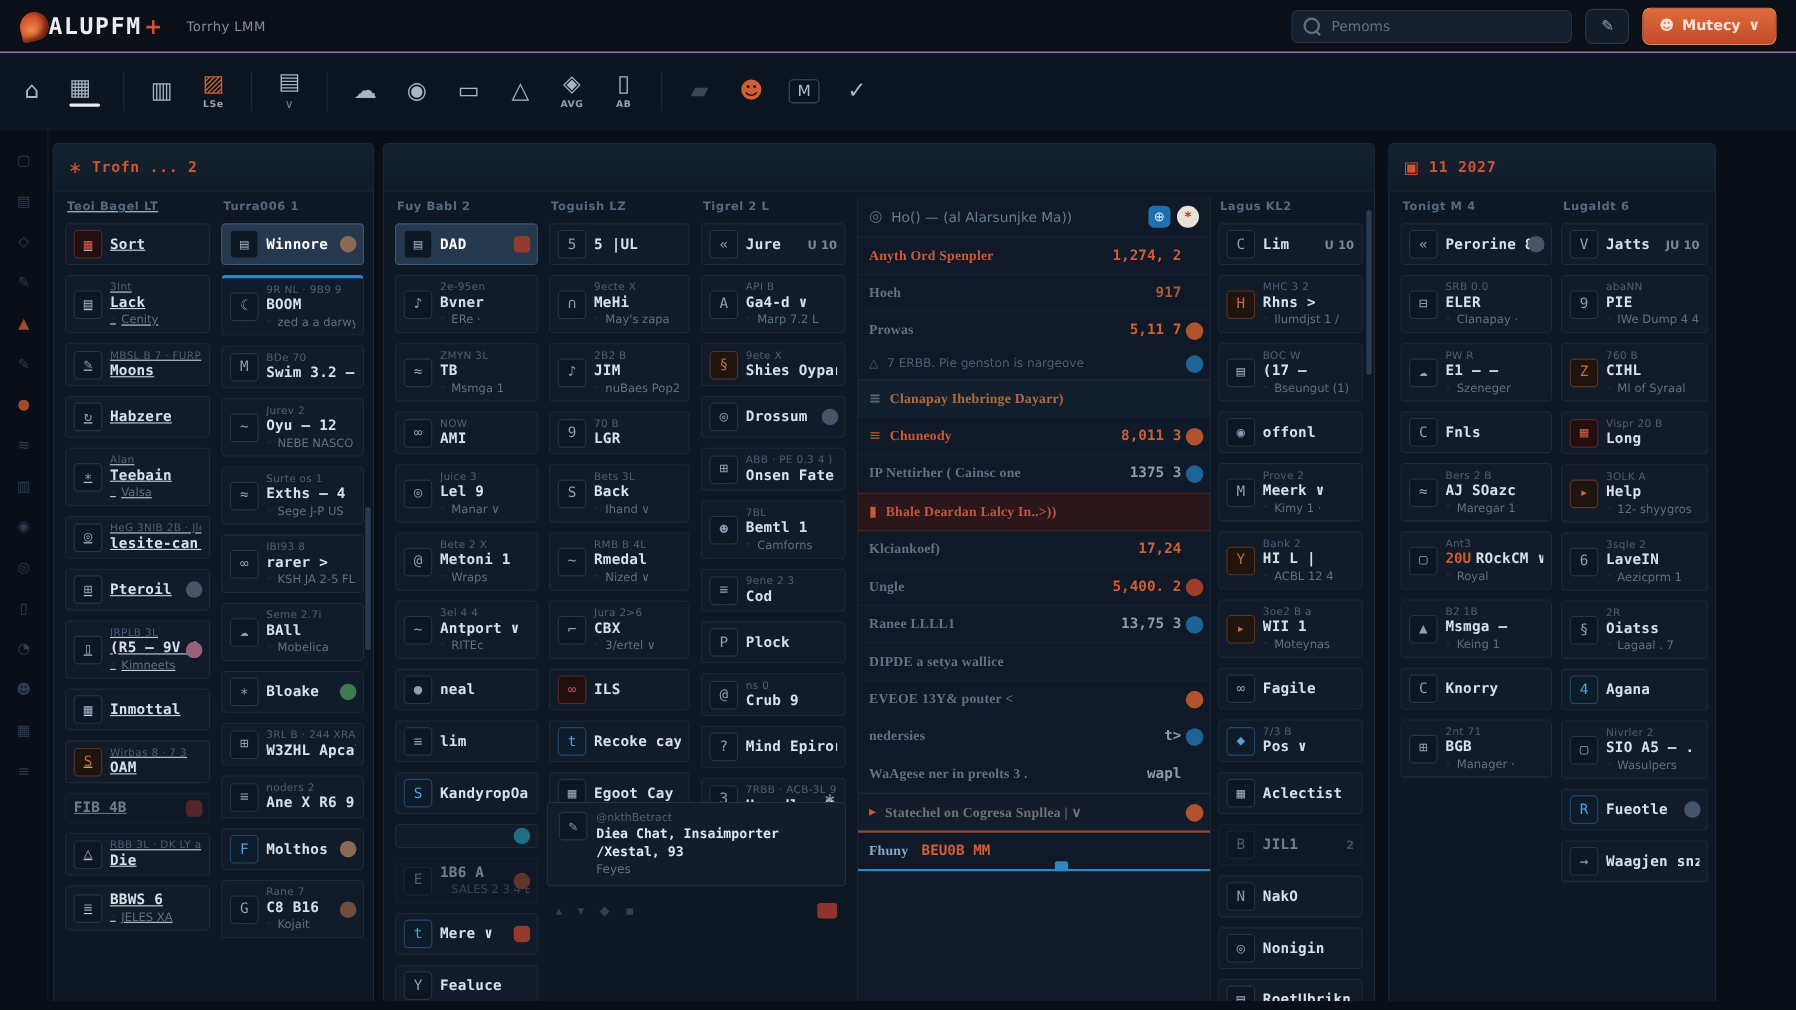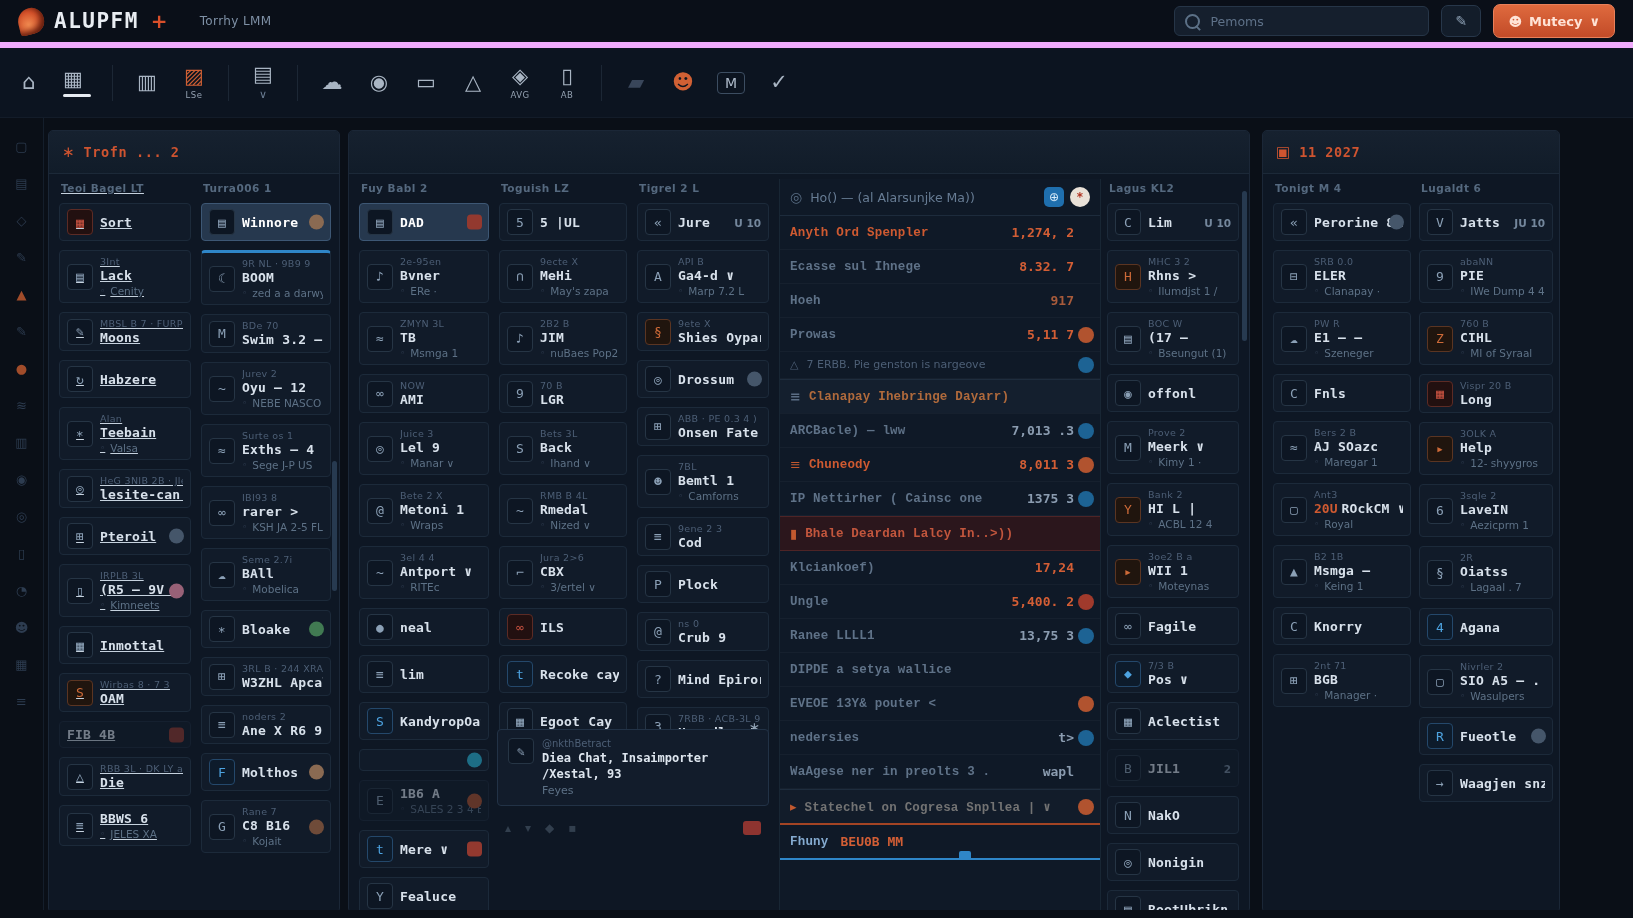--- a/index.html
+++ b/index.html
@@ -3,21 +3,21 @@
 <meta charset="utf-8">
 <title>ALUPFM</title>
 <style>
   html,body{margin:0;padding:0;background:#0a0f17;}
   body{width:1633px;height:918px;position:relative;overflow:hidden;
        font-family:"DejaVu Sans",sans-serif;color:#c6d2de;
        -webkit-font-smoothing:antialiased;}
 
   
   .hdr{position:absolute;left:0;top:0;right:0;height:48px;background:#0a0f18;
-       border-bottom:6px solid #f0abfc;display:flex;align-items:center;padding:0 18px;box-sizing:border-box;gap:10px;}
+       border-bottom:1px solid #f0abfc;display:flex;align-items:center;padding:0 18px;box-sizing:border-box;}
   .flame{width:26px;height:26px;border-radius:60% 55% 55% 15%;transform:rotate(-14deg);
          background:radial-gradient(circle at 38% 62%,#f08a50 0%,#d4512a 55%,#8e2c16 100%);
          box-shadow:inset -3px -3px 6px #5f1d0e;flex:0 0 auto;}
   .logo{font-size:21px;font-weight:800;letter-spacing:1.5px;color:#e9edf2;font-family:"DejaVu Sans Mono",monospace;}
   .logoplus{color:#d94f2a;font-size:20px;font-weight:800;margin-left:2px;}
   .tagline{margin-left:22px;font-size:12px;color:#7e90a5;letter-spacing:.4px;}
   .hdr-right{margin-left:auto;display:flex;align-items:center;gap:12px;}
   .search{width:255px;height:30px;background:#151f2d;border:1px solid #263547;border-radius:6px;
           display:flex;align-items:center;padding:0 10px;gap:8px;box-sizing:border-box;}
   .mag{width:11px;height:11px;border:2px solid #5c7187;border-radius:50%;position:relative;flex:0 0 auto;}
@@ -29,21 +29,21 @@
           color:#8da0b4;font-size:14px;display:flex;align-items:center;justify-content:center;cursor:pointer;}
   .userbtn{height:32px;background:linear-gradient(180deg,#df6a3e,#c24b28);border:1px solid #e8805a;border-radius:7px;
            display:flex;align-items:center;gap:7px;padding:0 14px;color:#ffe3d6;font-size:13px;font-weight:700;cursor:pointer;}
   .userbtn .ug{font-size:13px;}
 
   
   .tbar{position:absolute;left:0;top:48px;right:0;height:70px;background:#0c1420;
         border-bottom:1px solid #131c29;display:flex;align-items:center;padding:0 16px;gap:21px;box-sizing:border-box;}
   .tb{display:flex;flex-direction:column;align-items:center;gap:3px;cursor:pointer;min-width:26px;}
   .tb .tbi{font-size:21px;color:#a9b5c3;line-height:1;}
-  .tb .tbl{font-size:8.5px;color:#94a1b1;letter-spacing:.5px;font-weight:400;}
+  .tb .tbl{font-size:8.5px;color:#94a1b1;letter-spacing:.5px;font-weight:700;}
   .tb.active .tbi::after{content:"";display:block;width:28px;height:3px;background:#e6ebf1;border-radius:2px;margin:4px auto 0;}
   .tb.accent .tbi{color:#d06034;}
   .tb.boxed .tbi{border:1.5px solid #3c4d61;border-radius:4px;padding:3px 7px;font-size:14px;color:#aebbca;}
   .tb.dark .tbi{color:#39465a;}
   .tsep{width:1px;height:36px;background:#1c2735;}
   .tb .tcaret{color:#6b7d92;font-size:11px;}
 
   
   .side{position:absolute;left:0;top:118px;bottom:0;width:44px;border-right:1px solid #141e2b;
         display:flex;flex-direction:column;align-items:center;padding-top:22px;gap:24px;box-sizing:border-box;}
@@ -98,21 +98,21 @@
   .shead{display:flex;align-items:center;gap:8px;height:36px;padding:0 10px;border-bottom:1px solid #1d2b3c;
          color:#677c94;font-size:12.5px;white-space:nowrap;overflow:hidden;}
   .shead .shico{color:#586c83;font-size:14px;}
   .shead .shb{margin-left:auto;display:flex;gap:6px;}
   .shbadge{width:20px;height:20px;border-radius:5px;display:flex;align-items:center;justify-content:center;
            font-size:12px;cursor:pointer;flex:0 0 auto;}
   .shb-blue{background:#1f6fae;color:#d9ecfa;}
   .shb-red{background:#e9e1d8;color:#b03322;border-radius:50%;font-weight:800;}
   .srow{display:flex;align-items:center;min-height:33px;padding:0 26px 0 10px;border-bottom:1px solid #16202e;
         position:relative;cursor:pointer;}
-  .slab{font-size:12.5px;font-weight:700;color:#5f7288;font-family:Liberation Mono, monospace;
+  .slab{font-size:12.5px;font-weight:700;color:#5f7288;font-family:Liberation Serif, serif;
         white-space:nowrap;overflow:hidden;letter-spacing:.2px;}
   .slab.l-orange{color:#cf5a31;} .slab.l-blue{color:#85abd0;}
   .sval{margin-left:auto;font-size:13px;font-weight:800;color:#8b9cb0;font-family:"DejaVu Sans Mono",monospace;white-space:nowrap;}
   .sval.v-orange{color:#d35e35;} .sval.v-dim-orange{color:#a85b3b;}
   .srow.inline .sval{margin-left:12px;}
   .srow .sic{font-size:13px;color:#5b6d84;margin-right:8px;flex:0 0 auto;}
   .srow .sic.o{color:#c2592f;}
   .sbdg{position:absolute;right:6px;top:50%;transform:translateY(-50%);width:16px;height:16px;border-radius:50%;}
   .sb-blue{background:#1d6394;} .sb-orange{background:#b1532f;} .sb-red{background:#a03a2c;}
   .snote{display:flex;gap:8px;align-items:flex-start;padding:6px 26px 6px 10px;border-bottom:1px solid #16202e;
@@ -1035,45 +1035,36 @@
         <span class="shbadge shb-blue">⊕</span>
         <span class="shbadge shb-red">*</span>
       </span>
     </div>
     <div id="statrows">
         <div class="srow">
           <span class="slab l-orange">Anyth Ord Spenpler</span>
           <span class="sval v-orange">1,274, 2</span>
         </div>
         <div class="srow">
-          <span class="slab">Ecasse sul Ihnege</span>
-          <span class="sval v-orange">8.32. 7</span>
-        </div>
-        <div class="srow">
           <span class="slab">Hoeh</span>
           <span class="sval v-dim-orange">917</span>
         </div>
         <div class="srow">
           <span class="slab">Prowas</span>
           <span class="sval v-orange">5,11 7</span>
           <span class="sbdg sb-orange"></span>
         </div>
         <div class="snote">
           <span class="sic">△</span>
           <span>7 ERBB. Pie genston is nargeove</span>
           <span class="sbdg sb-blue"></span>
         </div>
         <div class="srow ssec">
           <span class="sic">≡</span>
           <span class="slab">Clanapay Ihebringe Dayarr)</span>
-        </div>
-        <div class="srow">
-          <span class="slab">ARCBacle) — lww</span>
-          <span class="sval">7,013 .3</span>
-          <span class="sbdg sb-blue"></span>
         </div>
         <div class="srow">
           <span class="sic o">≡</span>
           <span class="slab l-orange">Chuneody</span>
           <span class="sval v-orange">8,011 3</span>
           <span class="sbdg sb-orange"></span>
         </div>
         <div class="srow">
           <span class="slab">IP Nettirher ( Cainsc one</span>
           <span class="sval">1375 3</span>

